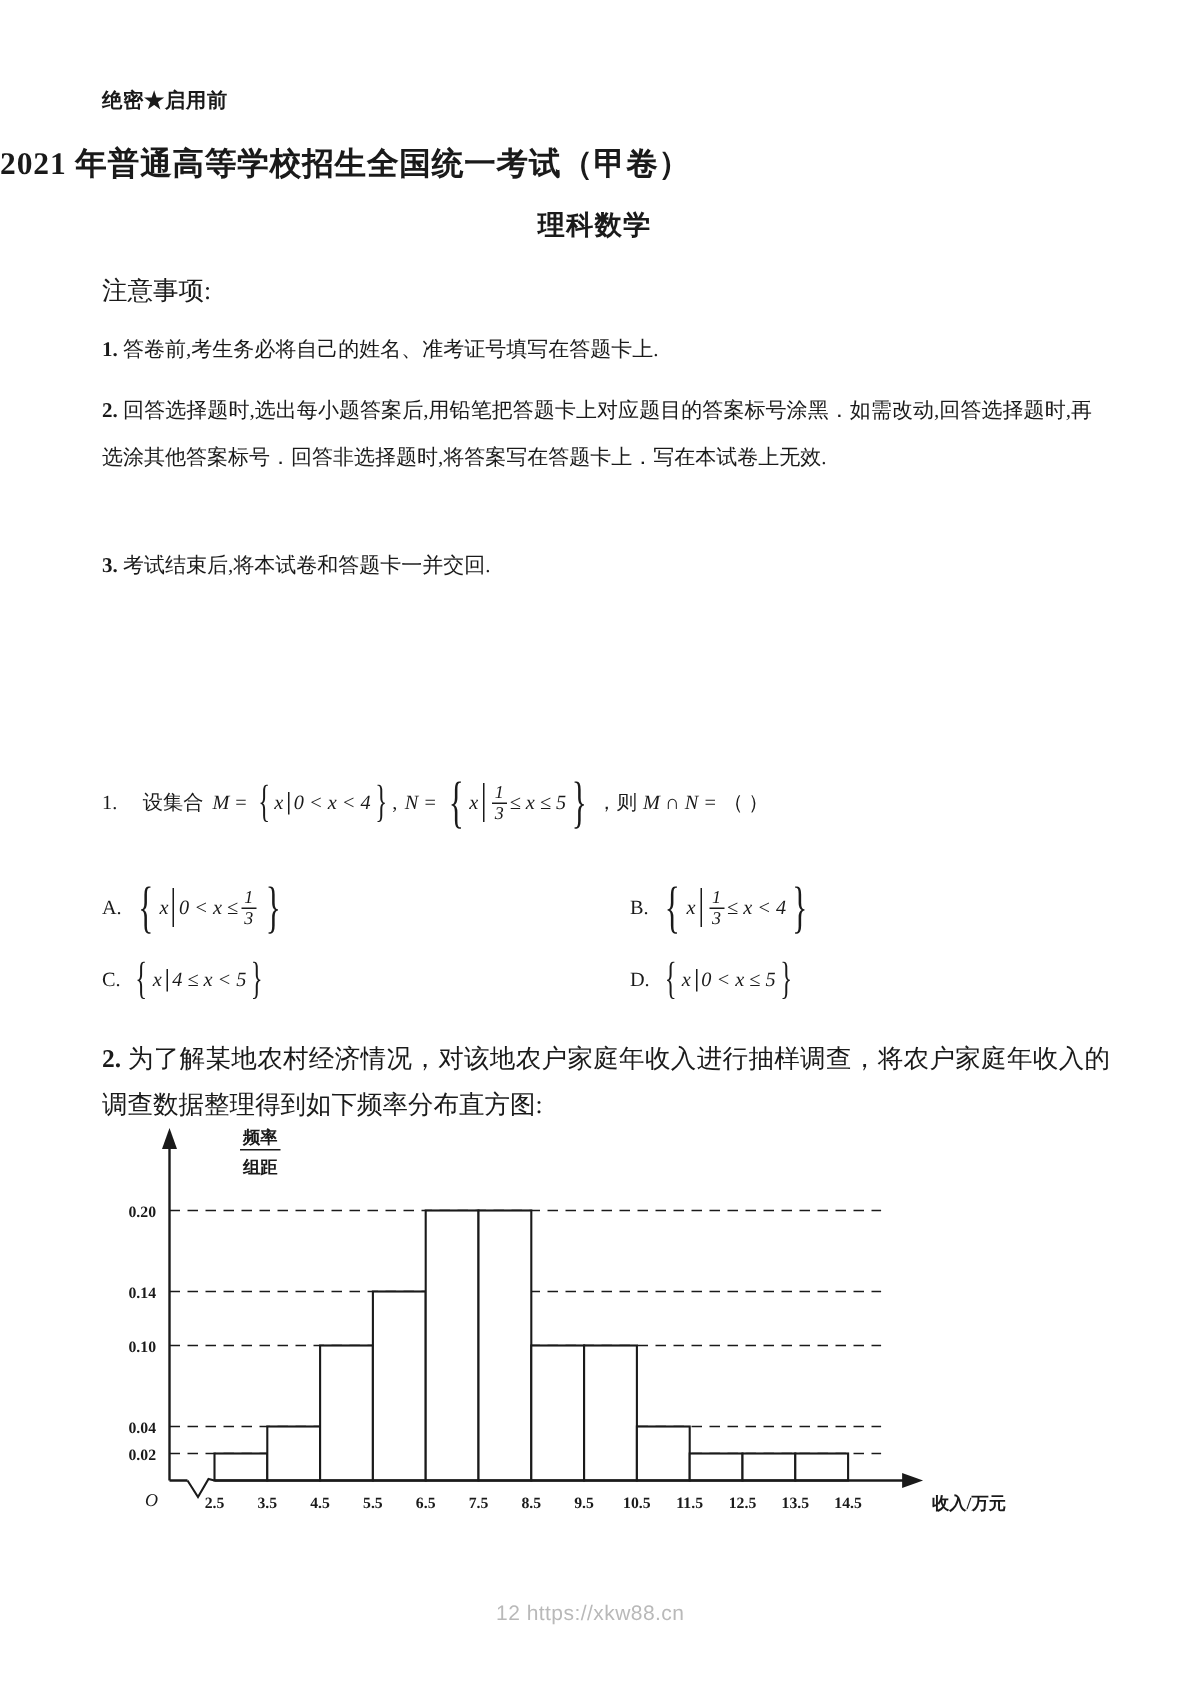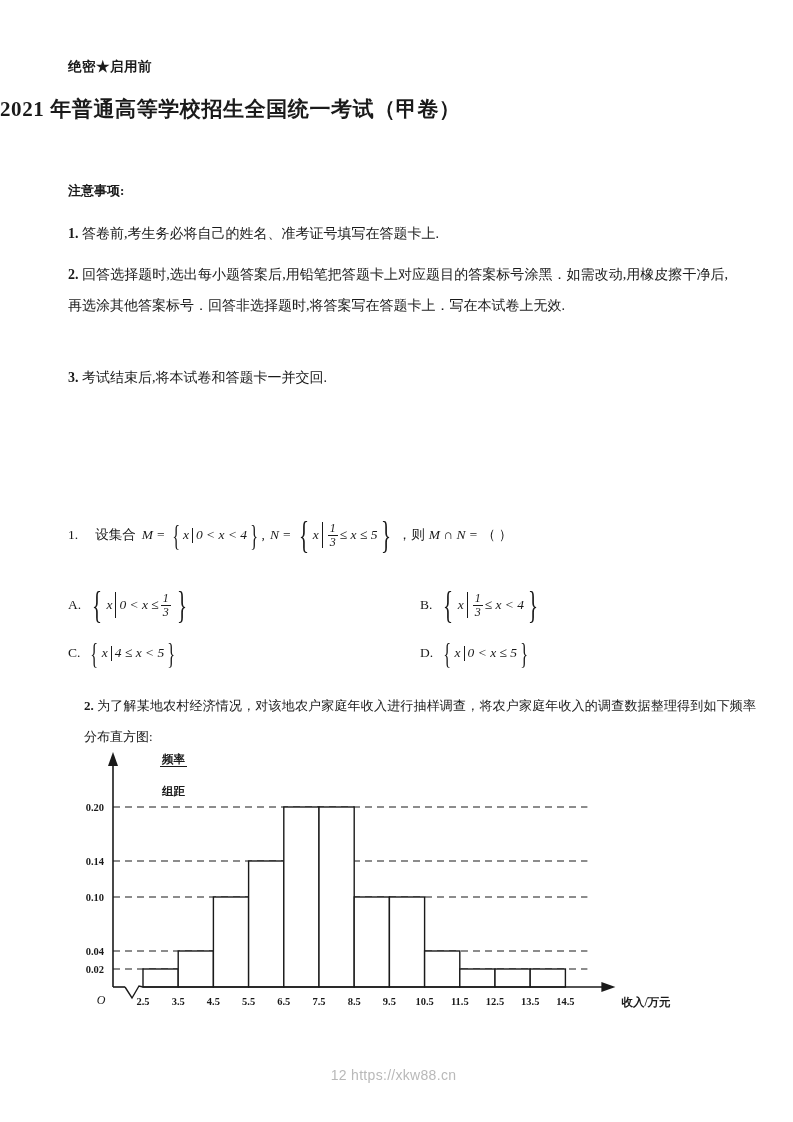--- a/index.html
+++ b/index.html
@@ -45,22 +45,22 @@
     text-align: center;
     font-size: 18px;
     font-weight: bold;
     letter-spacing: 1px;
   }
 
   
   .notice-head {
     position: absolute;
     left: 68px; top: 182px;
-    font-size: 13px;
-    font-weight: bold;
+    font-size: 17px;
+    font-weight: normal;
   }
   .para {
     position: absolute;
     left: 68px;
     width: 660px;
     font-size: 14px;
     line-height: 31px;
     text-align: justify;
   }
   .para b { font-weight: bold; }
@@ -129,44 +129,44 @@
   }
   .opt .tag { margin-right: 7px; }
   .optA { left: 68px;  top: 592px; }
   .optB { left: 420px; top: 592px; }
   .optC { left: 68px;  top: 645px; }
   .optD { left: 420px; top: 645px; }
 
   
   .q2 {
     position: absolute;
-    left: 84px; top: 690px;
+    left: 68px; top: 690px;
     width: 672px;
-    font-size: 13px;
+    font-size: 17px;
     line-height: 31px;
     text-align: justify;
   }
 
   
   .chart-wrap {
     position: absolute;
     left: 60px; top: 748px;
     width: 680px; height: 265px;
   }
   .chart-wrap svg { display: block; }
   .ylabel-frac {
     position: absolute;
     left: 124px; top: 752px;
     text-align: center;
     font-size: 11.5px;
     font-weight: bold;
     line-height: 1.25;
     margin-left: 36px;
   }
-  .ylabel-frac .den { border-top: 1.3px solid #1a1a1a; padding-top: 17px; }
+  .ylabel-frac .den { border-top: 1.3px solid #1a1a1a; padding-top: 5px; }
   .ylabel-frac .num { padding: 0 2px; }
 
   
   .footer {
     position: absolute;
     left: 0; top: 1067px;
     width: 787px;
     text-align: center;
     font-size: 14px;
     color: #b9b9b9;
@@ -174,31 +174,32 @@
     letter-spacing: .3px;
   }
 </style>
 </head>
 <body>
 
 <div class="page">
 
   <div class="secret-line">绝密★启用前</div>
   <div class="doc-title">2021 年普通高等学校招生全国统一考试（甲卷）</div>
+  <div class="doc-subtitle">理科数学</div>
 
   <div class="notice-head">注意事项:</div>
 
   <div class="para n1">
     <b>1.</b>
     <span>答卷前,考生务必将自己的姓名、准考证号填写在答题卡上.</span>
   </div>
 
   <div class="para n2">
     <b>2.</b>
-    <span>回答选择题时,选出每小题答案后,用铅笔把答题卡上对应题目的答案标号涂黑．如需改动,用橡皮擦干净后,再选涂其他答案标号．回答非选择题时,将答案写在答题卡上．写在本试卷上无效.</span>
+    <span>回答选择题时,选出每小题答案后,用铅笔把答题卡上对应题目的答案标号涂黑．如需改动,回答选择题时,再选涂其他答案标号．回答非选择题时,将答案写在答题卡上．写在本试卷上无效.</span>
   </div>
 
   <div class="para n3">
     <b>3.</b>
     <span>考试结束后,将本试卷和答题卡一并交回.</span>
   </div>
 
 
   <div class="q1">
     <span>1.</span>

